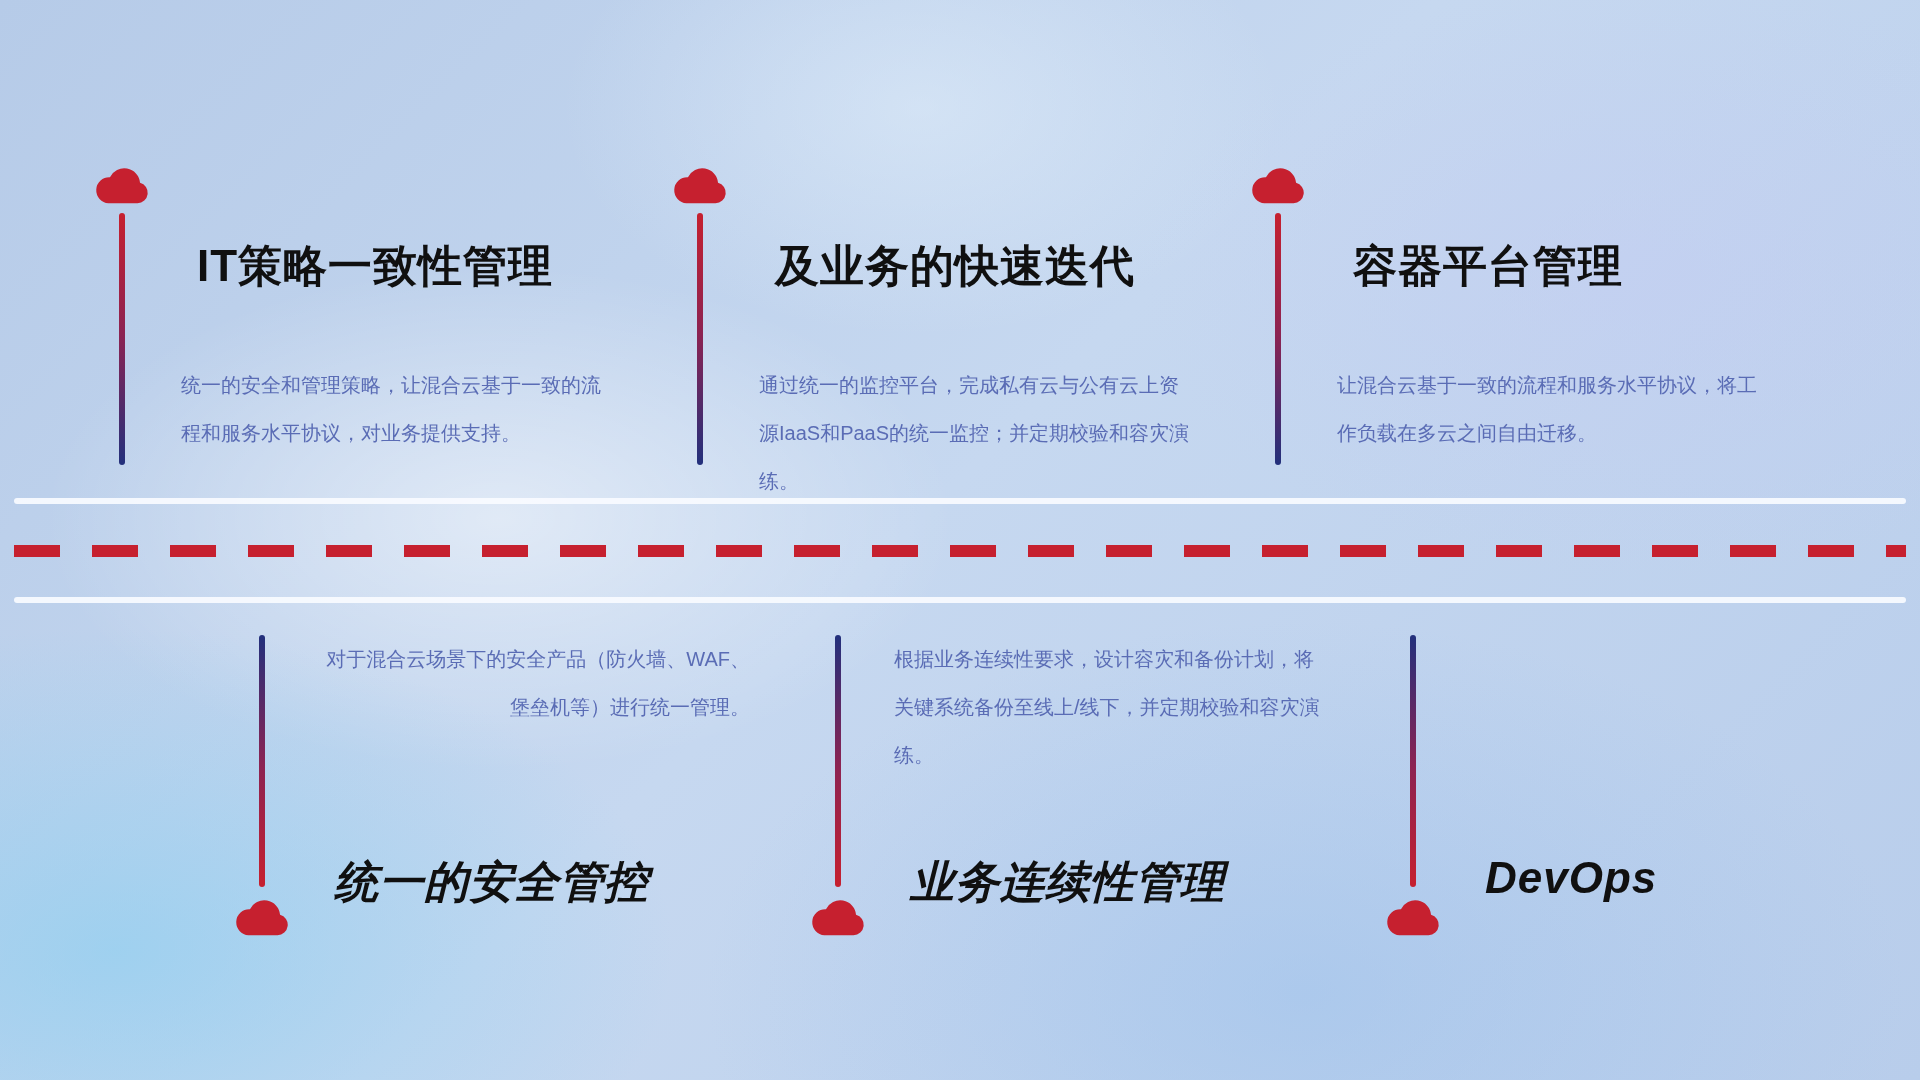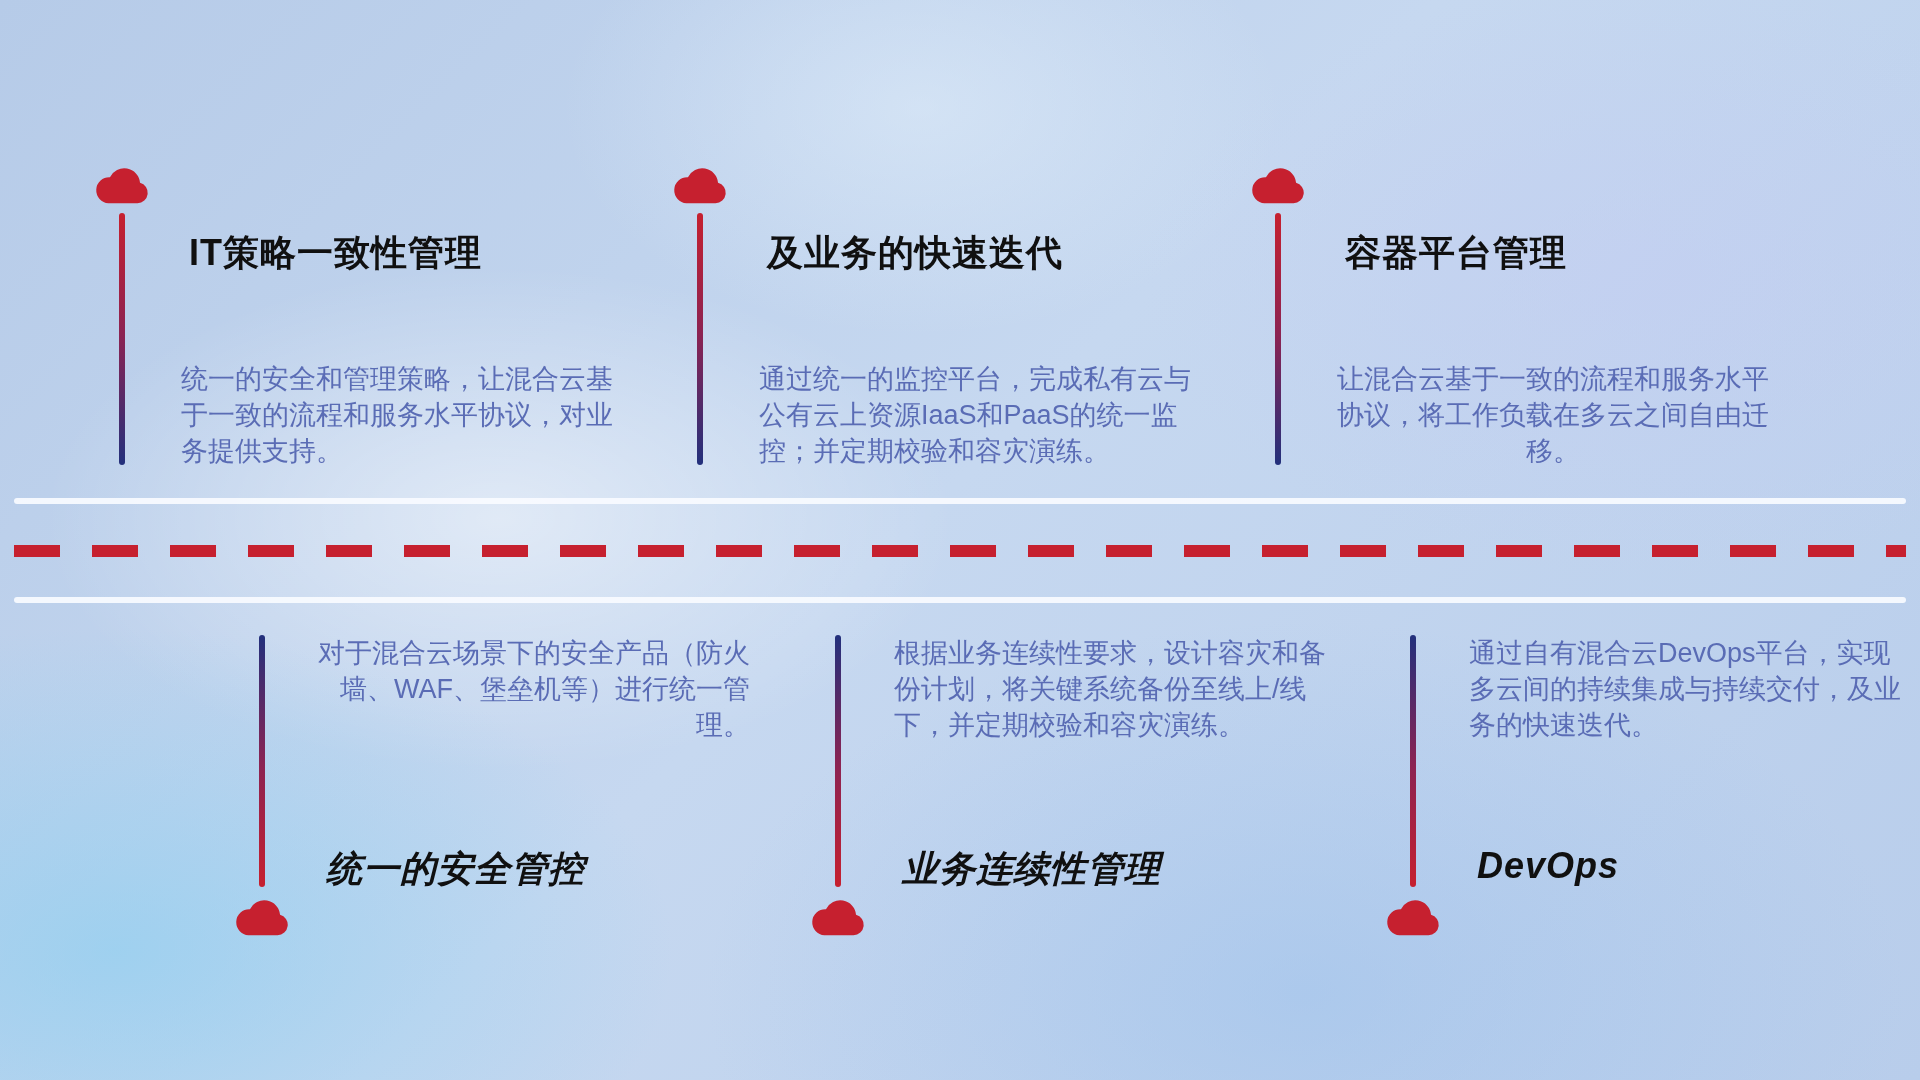--- a/index.html
+++ b/index.html
@@ -75,45 +75,45 @@
   }
   .item-bottom .stem {
     top: 10px;
     height: 252px;
     background: linear-gradient(180deg, #22307c 0%, #8c2352 52%, #c6202f 100%);
   }
   .item-bottom .cloud { top: 272px; }
 
   .title {
     position: absolute;
-    margin: 8px;
-    font-size: 36px;
+    margin: 16px;
+    font-size: 44px;
     font-weight: bold;
     color: #101010;
     letter-spacing: 1px;
     white-space: nowrap;
   }
   .item-top .title { left: 87px; top: 56px; }
   .item-bottom .title { left: 84px; top: 212px; font-style: italic; }
 
   .desc {
     position: absolute;
     margin: 0;
-    font-size: 27px;
-    line-height: 36px;
+    font-size: 20px;
+    line-height: 48px;
     color: #5a6cb5;
     width: 432px;
   }
   .item-top .desc { left: 87px; top: 196px; }
   .item-bottom .desc { left: 84px; top: 10px; }
 
   
   #item-t1 { left: 94px;   top: 165px; }
   #item-t2 { left: 672px;  top: 165px; }
-  #item-t3 { left: 1250px; top: 165px; text-align: center; }
+  #item-t3 { left: 1250px; top: 165px; }
   #item-b1 { left: 234px;  top: 625px; text-align: right; }
   #item-b2 { left: 810px;  top: 625px; }
   #item-b3 { left: 1385px; top: 625px; }
 </style>
 </head>
 <body>
 
 <div class="canvas">
 
   <div class="tl-solid tl-top"></div>
@@ -175,17 +175,16 @@
     <h2 class="title">业务连续性管理</h2>
   </section>
 
   <section class="item item-bottom" id="item-b3">
     <span class="stem"></span>
     <span class="cloud">
       <svg viewBox="0 0 64 44">
           <path d="M16 41 h32 a11.5 11.5 0 0 0 2.8-22.6 A17.5 17.5 0 0 0 17.6 12.4 A13 13 0 0 0 16 41 Z" fill="#c6202f"></path>
         </svg>
     </span>
-    <p class="desc">通过自有混合云DevOps平台，实现多云间的持续集成与持续交付，及业务的快速迭代。</p>
     <h2 class="title">DevOps</h2>
   </section>
 
 </div>
 
 </body></html>

